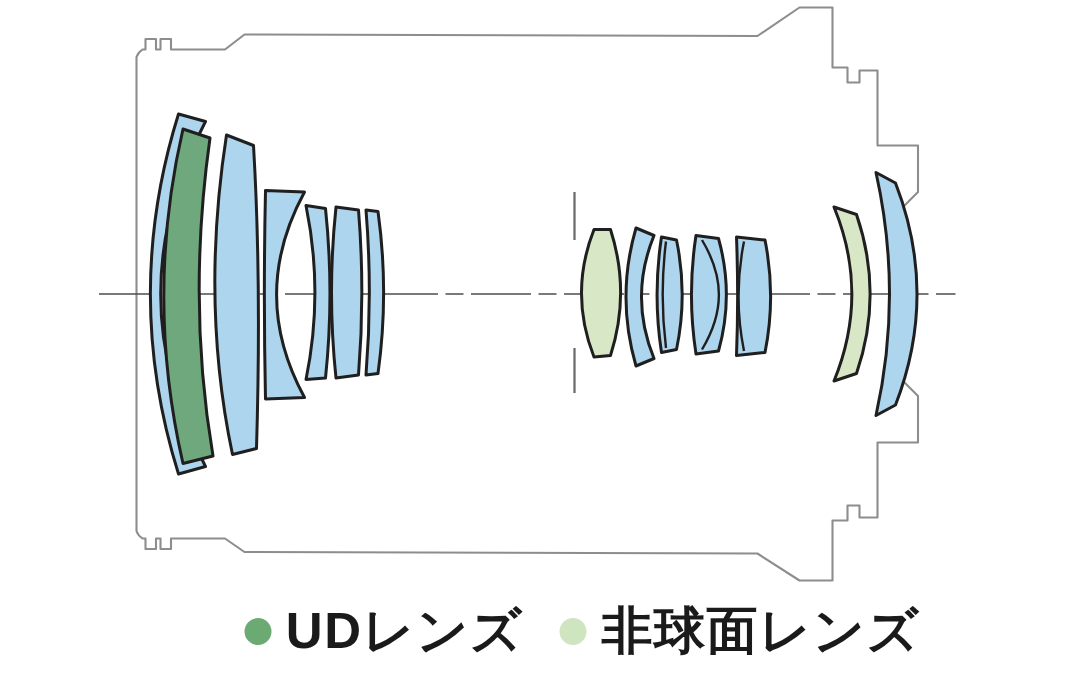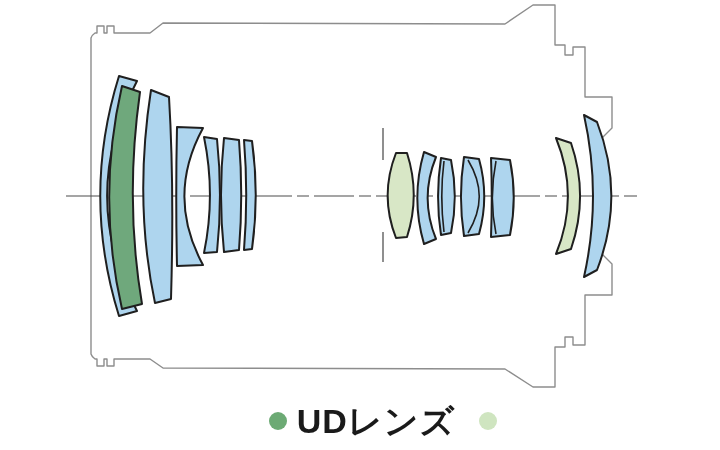--- a/index.html
+++ b/index.html
@@ -55,13 +55,14 @@
       <path d="M444,161 C441,185 441,208 444,232" fill="none" stroke="#1f1f1f" stroke-width="1.6"></path>
       <path d="M468,160 C483,185 483,208 468,233" fill="none" stroke="#1f1f1f" stroke-width="1.6"></path>
       <path d="M496,161 C491,186 491,209 496,234" fill="none" stroke="#1f1f1f" stroke-width="1.6"></path>
     </g>
 </svg>
 
 <div class="legend" style="color: rgb(26, 26, 26);">
   <span class="dot" style="background: rgb(108, 170, 116);"></span>
   <span class="label">UDレンズ</span>
   <span class="dot second" style="background: rgb(207, 229, 192);"></span>
+  <span class="label">非球面レンズ</span>
 </div>
 
 </body></html>

